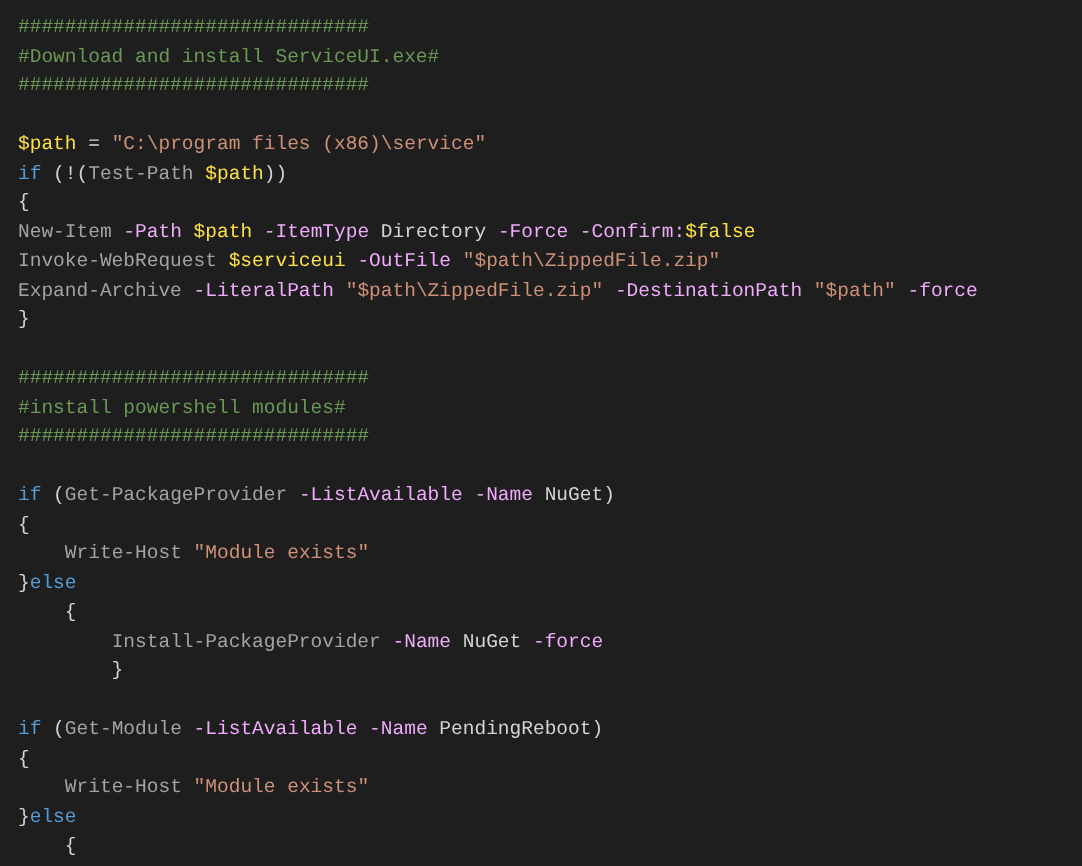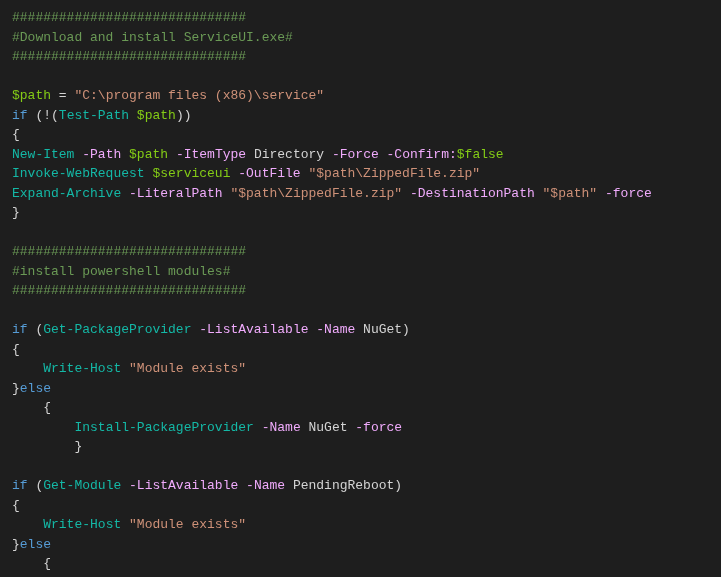--- a/index.html
+++ b/index.html
@@ -30,33 +30,33 @@
 
     .comment {
       color: #6a9955;
     }
 
     .keyword {
       color: #569cd6;
     }
 
     .cmdlet {
-      color: #14b8a6;
+      color: #a3a3a3;
     }
 
     .param {
       color: #f0abfc;
     }
 
     .string {
       color: #ce9178;
     }
 
     .variable {
-      color: #84cc16;
+      color: #fde047;
     }
 
     .plain {
       color: #d4d4d4;
     }
 
     .line {
       display: block;
       min-height: 19.5px;
     }

